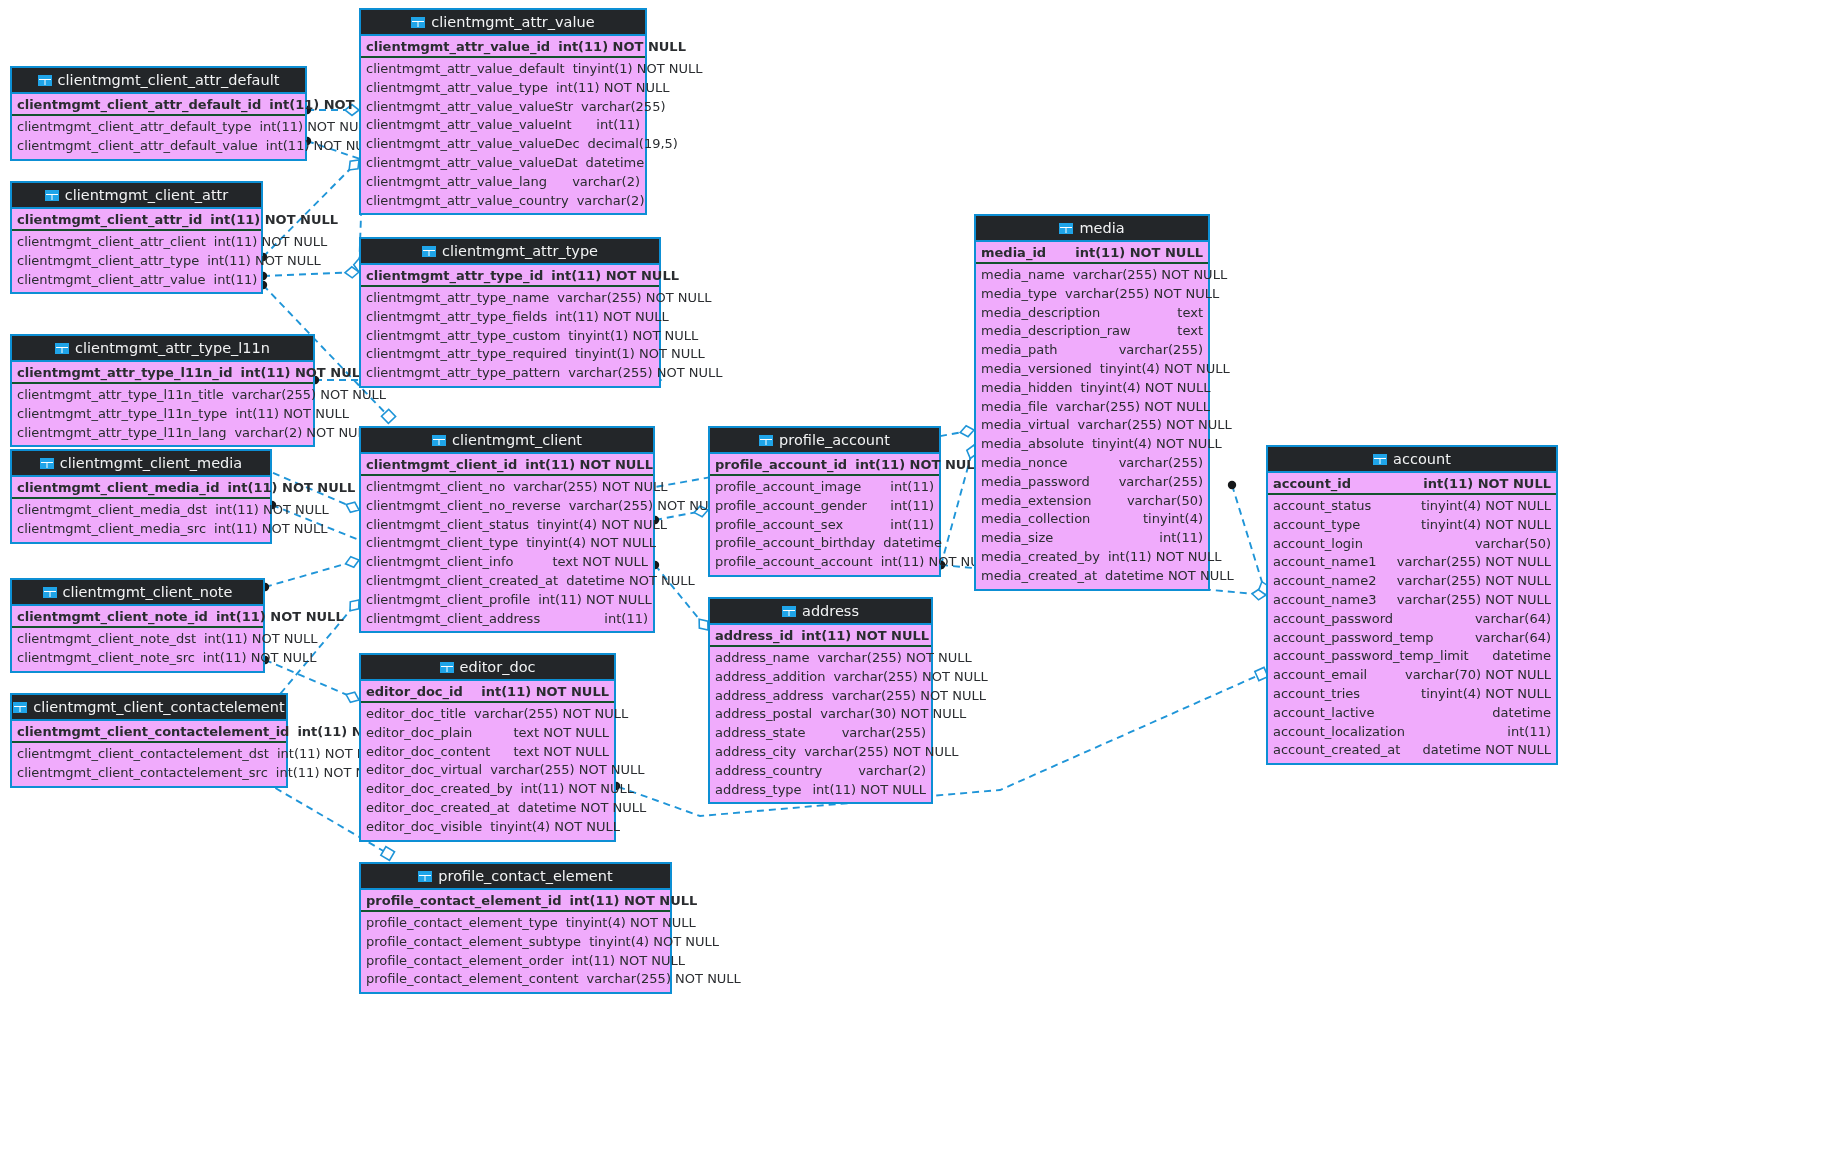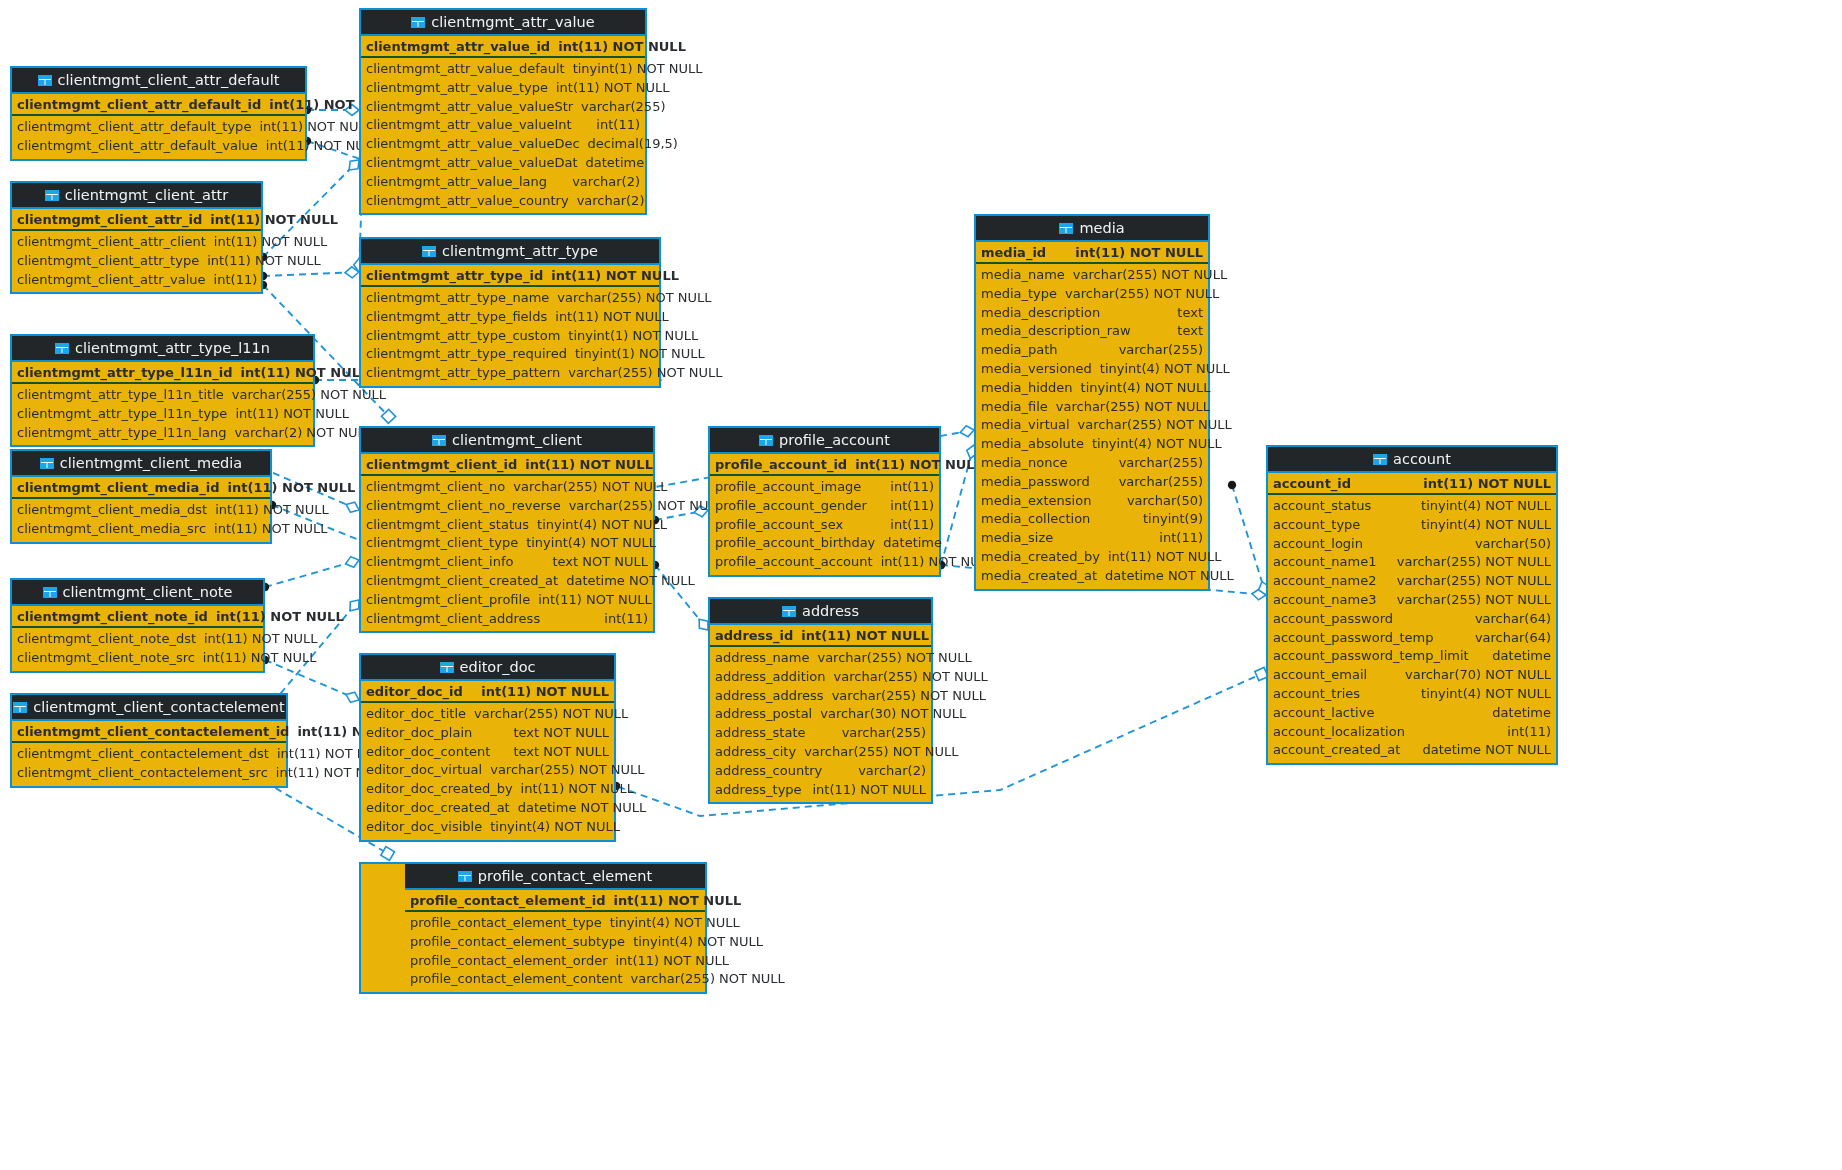--- a/index.html
+++ b/index.html
@@ -6,21 +6,21 @@
   html,body{margin:0;padding:0;background:#ffffff;}
   body{
     font-family:"DejaVu Sans","Liberation Sans",sans-serif;
     width:1842px;height:1170px;position:relative;overflow:hidden;
     -webkit-font-smoothing:antialiased;
   }
   #canvas{position:absolute;inset:0;width:1842px;height:1170px;}
   #edges{position:absolute;left:0;top:0;width:1842px;height:1170px;pointer-events:none;z-index:1;}
   .tbl{
     position:absolute;z-index:2;
-    background:#eab308;
+    background:#f0abfc;
     border:2px solid #0d8fd4;
     box-sizing:border-box;
     box-shadow:0 0 0 0 rgba(0,0,0,0);
   }
   .tbl-hdr{
     background:#232629;
     color:#f2f3f4;
     font-size:14.5px;
     height:24px;
     line-height:24px;
@@ -478,21 +478,21 @@
         <div class="row">
           <span class="col-name">editor_doc_created_at</span>
           <span class="col-type">datetime NOT NULL</span>
         </div>
         <div class="row">
           <span class="col-name">editor_doc_visible</span>
           <span class="col-type">tinyint(4) NOT NULL</span>
         </div>
       </div>
     </div>
-    <div class="tbl" style="left: 359px; top: 862px; width: 348px; padding-left: 44px;">
+    <div class="tbl" style="left: 359px; top: 862px; width: 313px;">
       <div class="tbl-hdr"><span class="hdr-inner">
           <span class="tbl-icon"></span>
           <span>profile_contact_element</span>
         </span></div>
       <div class="row pk-row">
         <span class="col-name">profile_contact_element_id</span>
         <span class="col-type">int(11) NOT NULL</span>
       </div>
       <div class="rows-wrap">
         <div class="row">
@@ -646,21 +646,21 @@
         <div class="row">
           <span class="col-name">media_password</span>
           <span class="col-type">varchar(255)</span>
         </div>
         <div class="row">
           <span class="col-name">media_extension</span>
           <span class="col-type">varchar(50)</span>
         </div>
         <div class="row">
           <span class="col-name">media_collection</span>
-          <span class="col-type">tinyint(9)</span>
+          <span class="col-type">tinyint(4)</span>
         </div>
         <div class="row">
           <span class="col-name">media_size</span>
           <span class="col-type">int(11)</span>
         </div>
         <div class="row">
           <span class="col-name">media_created_by</span>
           <span class="col-type">int(11) NOT NULL</span>
         </div>
         <div class="row">

